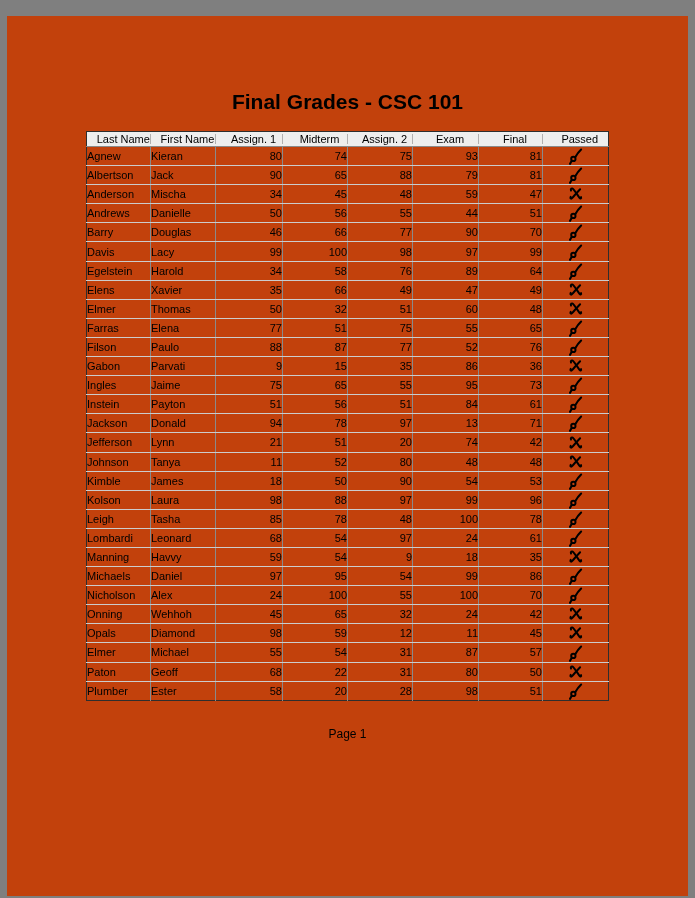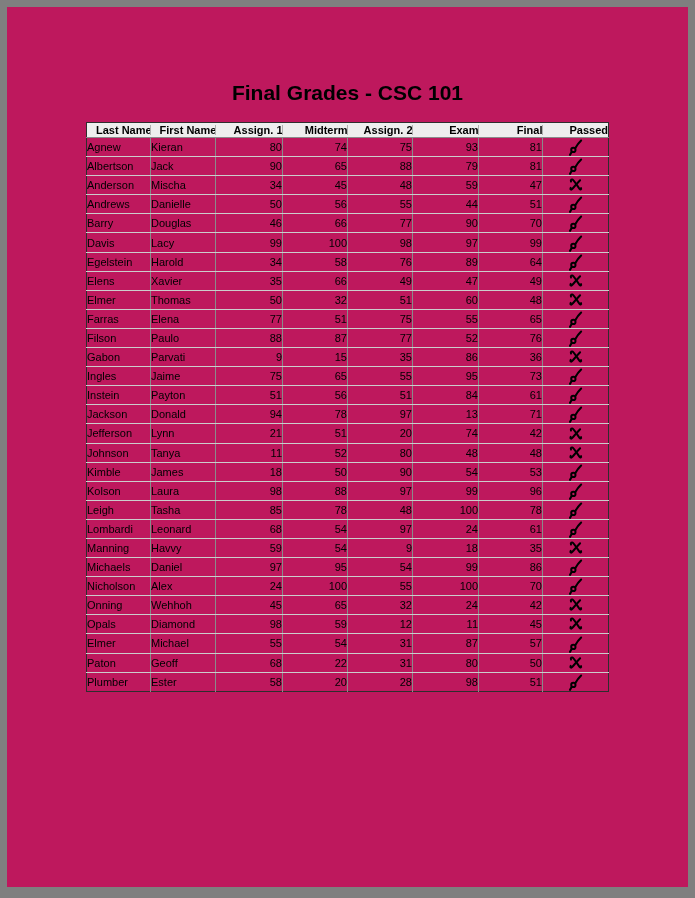--- a/index.html
+++ b/index.html
@@ -5,23 +5,23 @@
   html, body { margin: 0; padding: 0; }
   body {
     width: 695px; height: 898px;
     background: #7f7f7f;
     position: relative;
     font-family: "Liberation Sans", sans-serif;
     -webkit-font-smoothing: antialiased;
   }
   .page {
     position: absolute;
-    left: 7px; top: 7px;
+    left: 7px; top: 16px;
     width: 681px; height: 880px;
-    background: #be185d;
+    background: #c2410c;
     overflow: hidden;
   }
   .report-title {
     margin: 0;
     padding-top: 73px;
     font-size: 21px;
     line-height: 25px;
     font-weight: bold;
     color: #000;
     text-align: center;
@@ -29,23 +29,23 @@
   table.grades {
     margin: 17px auto 0 auto;
     border-collapse: collapse;
     table-layout: fixed;
     width: 522px;
     border: 1px solid #2e2e2e;
   }
   table.grades th {
     background: #eeeeee;
     font-size: 11px;
-    font-weight: bold;
+    font-weight: normal;
     color: #000;
-    text-align: right;
+    text-align: center;
     padding: 1px 0 1px 9px;
     height: 12px;
     line-height: 12px;
     border-bottom: 1px solid #8a8a8a;
     position: relative;
     white-space: nowrap; overflow: hidden;
   }
   table.grades th:not(:last-child)::after {
     content: "";
     position: absolute;
@@ -498,13 +498,14 @@
           <td class="cell-num">51</td>
           <td class="cell-icon"><svg width="15" height="17" viewBox="0 0 16 18" fill="none">
     <path d="M2.2 16.8 C2.9 15.4 3.4 14.5 4.1 13.3" stroke="#000" stroke-width="2.2" stroke-linecap="round"></path>
     <circle cx="5.7" cy="11.6" r="2.3" stroke="#000" stroke-width="2.1"></circle>
     <path d="M7.7 9.7 C9.5 6.6 11.6 3.9 14 1.6" stroke="#000" stroke-width="2.2" stroke-linecap="round"></path>
   </svg></td>
         </tr>
       </tbody>
   </table>
 
+  <div class="page-footer">Page 1</div>
 </div>
 
 </body></html>

